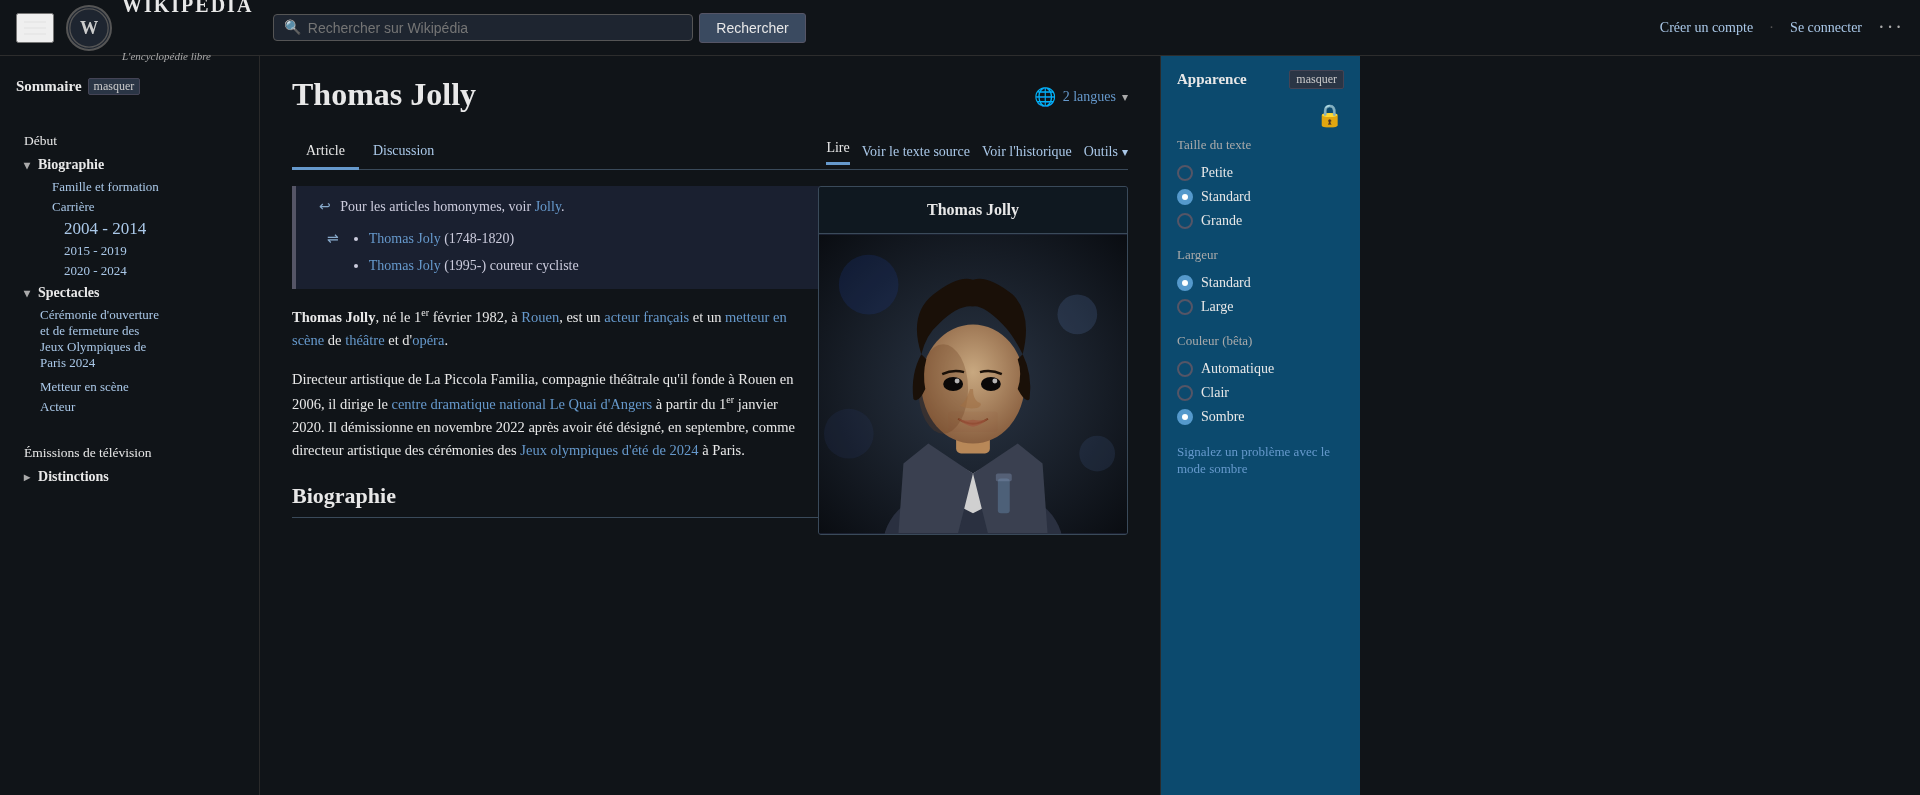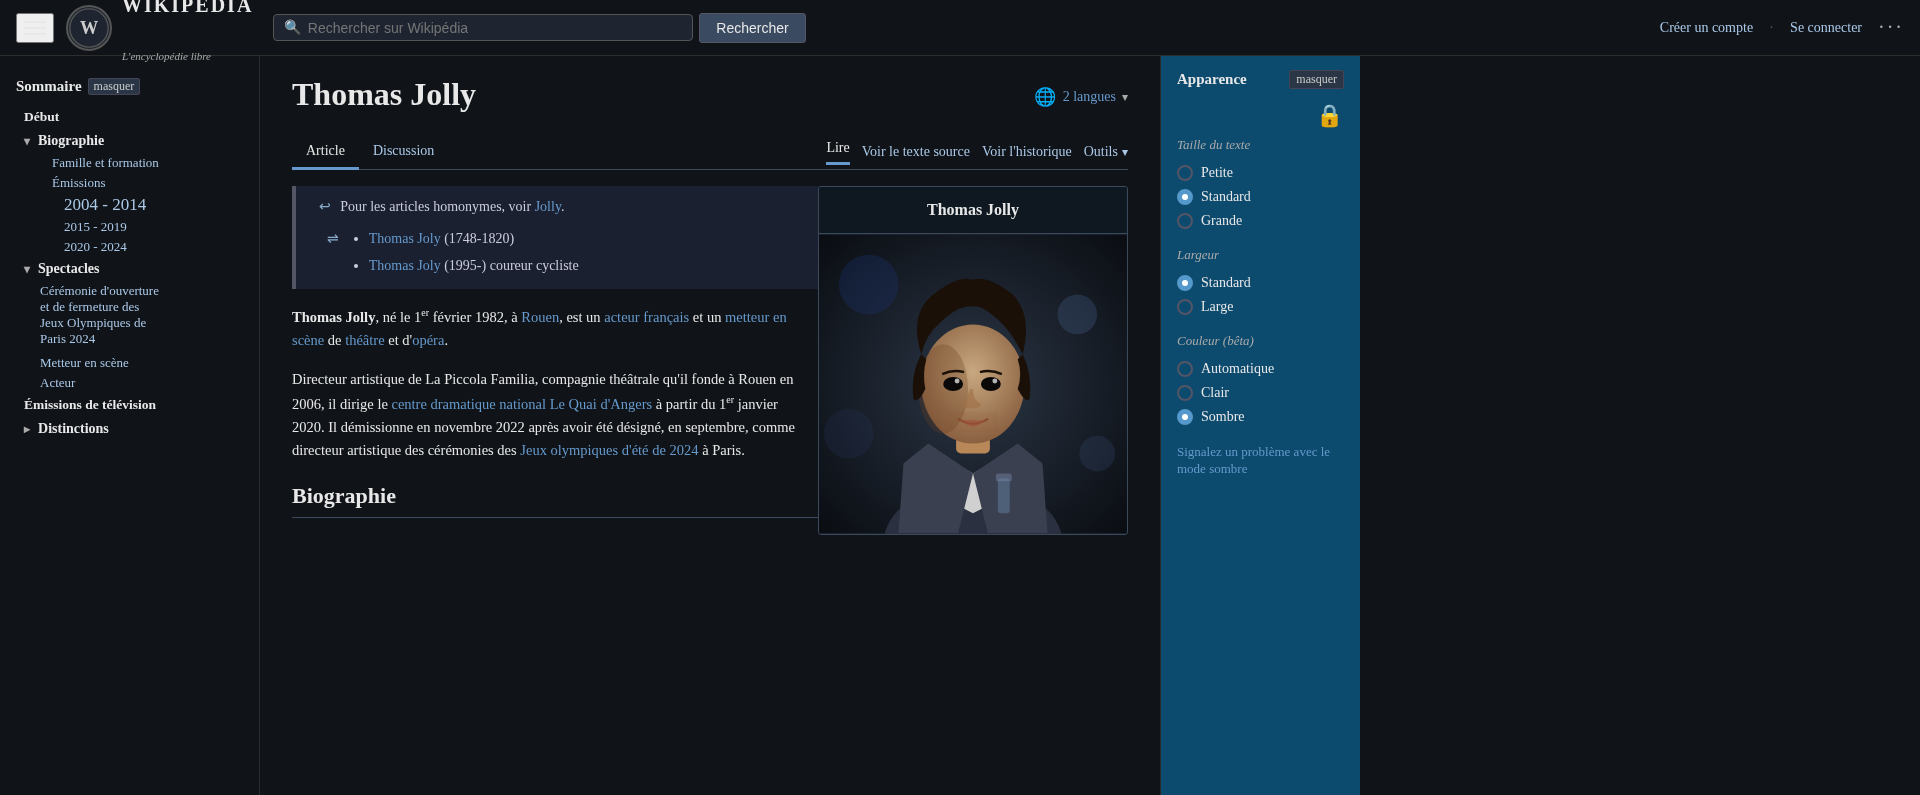--- a/index.html
+++ b/index.html
@@ -97,21 +97,21 @@
     .sidebar-sub-item {
       padding: 2px 16px 2px 52px;
       font-size: 13px; color: #aac8e8;
       cursor: pointer;
     }
     .sidebar-badge {
       background: #2a3545; border: 1px solid #445; border-radius: 2px;
       color: #ccc; font-size: 12px; padding: 0 5px; margin-left: 6px;
     }
     .sidebar-section-label {
-      font-size: 13.5px; font-weight: bold; color: #e8e8e8; padding: 4px 16px 4px 24px;
+      font-size: 13.5px; font-weight: normal; color: #e8e8e8; padding: 4px 16px 4px 24px; margin-top: 24px;
     }
 
     
     .content-area {
       flex: 1;
       padding: 20px 32px;
       max-width: 900px;
     }
     .page-title {
       font-size: 32px; font-weight: bold; color: #e8e8e8;
@@ -195,21 +195,21 @@
       display: flex; align-items: center; justify-content: space-between;
       margin-bottom: 14px;
     }
     .appearance-title { font-size: 15px; font-weight: bold; color: #e8e8e8; }
     .masquer-badge {
       background: #2a3545; border: 1px solid #445;
       color: #ccc; font-size: 12px; padding: 1px 6px; border-radius: 2px;
       cursor: pointer;
     }
     .appearance-section { margin-bottom: 14px; }
-    .appearance-label { font-size: 13px; color: #aaa; margin-bottom: 8px; font-style: italic; }
+    .appearance-label { font-size: 13px; color: #aaa; margin-bottom: 8px; }
     .radio-row {
       display: flex; align-items: center; gap: 8px;
       padding: 4px 0; cursor: pointer;
     }
     .radio-circle {
       width: 16px; height: 16px; border-radius: 50%;
       border: 2px solid #556;
       background: transparent;
       display: flex; align-items: center; justify-content: center;
       flex-shrink: 0;
@@ -270,21 +270,21 @@
       <span class="sidebar-badge">masquer</span>
     </div>
 
     <div class="sidebar-section-label">Début</div>
 
     <div class="sidebar-section-title">
       <span class="sidebar-toggle">▾</span>
       <span>Biographie</span>
     </div>
     <div class="sidebar-sub-item">Famille et formation</div>
-    <div class="sidebar-sub-item">Émissions</div>
+    <div class="sidebar-sub-item">Carrière</div>
     <div style="padding:2px 16px 2px 64px;font-size:17px;color:#aac8e8;cursor:pointer;">2004 - 2014</div>
     <div style="padding:2px 16px 2px 64px;font-size:13px;color:#aac8e8;cursor:pointer;">2015 - 2019</div>
     <div style="padding:2px 16px 2px 64px;font-size:13px;color:#aac8e8;cursor:pointer;">2020 - 2024</div>
 
     <div class="sidebar-section-title">
       <span class="sidebar-toggle">▾</span>
       <span>Spectacles</span>
     </div>
     <div class="sidebar-sub-item" style="padding-left:40px;font-size:13px;">Cérémonie d'ouverture<br>et de fermeture des<br>Jeux Olympiques de<br>Paris 2024</div>
     <div class="sidebar-sub-item" style="padding-left:40px;margin-top:4px;">Metteur en scène</div>

